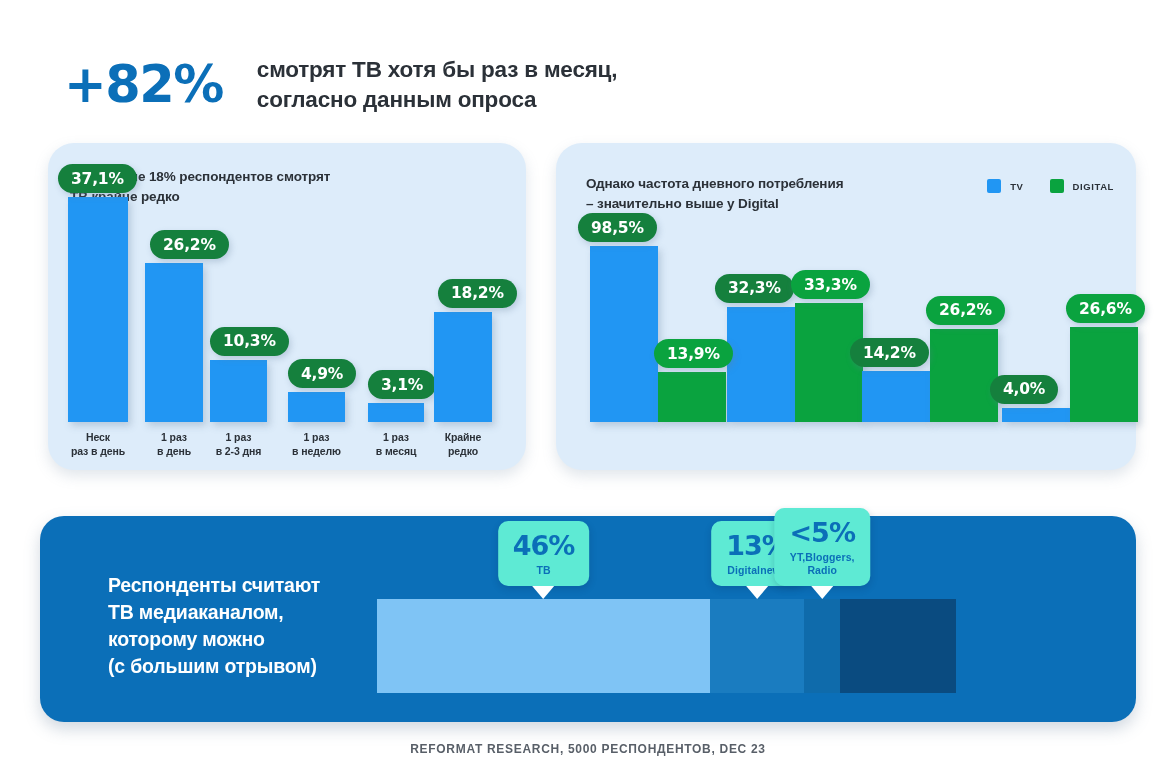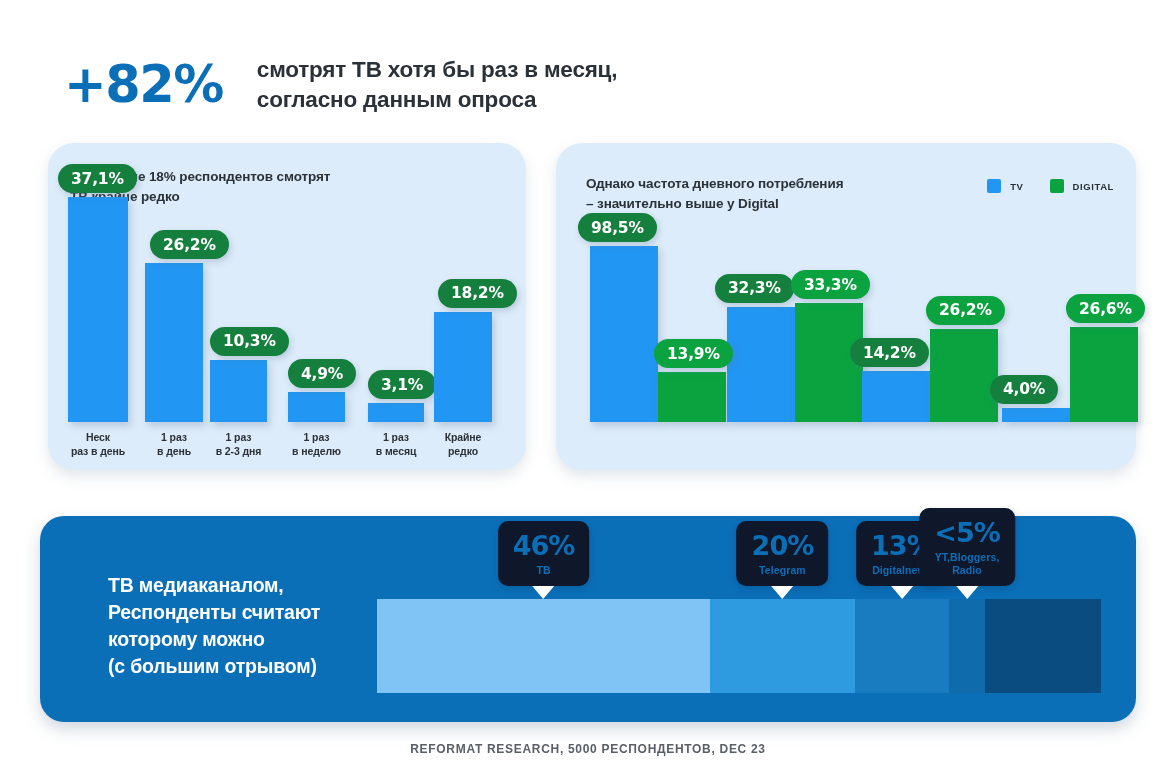--- a/index.html
+++ b/index.html
@@ -96,21 +96,21 @@
   .bottom-text div { white-space: nowrap; }
 
   #stackbar {
     position: absolute; left: 337px; top: 83px; width: 724px; height: 94px;
     display: flex;
   }
   .seg { height: 94px; position: relative; }
 
   .callout {
     position: absolute; bottom: 100%;
-    background: #0f172a; border-radius: 10px;
+    background: #5eead4; border-radius: 10px;
     padding: 11px 15px 9px 15px;
     display: flex; flex-direction: column; align-items: center;
     box-shadow: 0 3px 7px rgba(0,40,80,0.18);
     white-space: nowrap;
   }
   .callout:after {
     content: ""; position: absolute; top: 100%; left: 50%;
     transform: translateX(-50%);
     border-left: 11px solid transparent;
     border-right: 11px solid transparent;
@@ -223,42 +223,34 @@
         <div class="pill digital" style="left: 370px; bottom: 145.344px; z-index: 5;">26,2%</div>
         <div class="bar tv" style="left: 446px; width: 68px; height: 14.251px; bottom: 48px;"></div>
         <div class="pill tv" style="left: 434px; bottom: 66.251px; z-index: 5;">4,0%</div>
         <div class="bar digital" style="left: 514px; width: 68px; height: 94.7692px; bottom: 48px;"></div>
         <div class="pill digital" style="left: 510px; bottom: 146.769px; z-index: 5;">26,6%</div>
       </div>
   </div>
 
   <div id="panel-bottom">
     <div class="bottom-text">
+      <div>Респонденты считают</div>
       <div>ТВ медиаканалом,</div>
-      <div>Респонденты считают</div>
       <div>которому можно</div>
       <div>(с большим отрывом)</div>
     </div>
     <div id="stackbar">
         <div class="seg" style="width: 333.04px; background: rgb(127, 196, 245);">
           <div class="callout" style="left: 50%; transform: translateX(-50%); margin-bottom: 13px;">
             <div class="callout-value">46%</div>
             <div class="callout-label">
               <div>ТВ</div>
             </div>
           </div>
         </div>
-        <div class="seg" style="width: 144.8px; background: rgb(46, 155, 224);">
-          <div class="callout" style="left: 50%; transform: translateX(-50%); margin-bottom: 13px;">
-            <div class="callout-value">20%</div>
-            <div class="callout-label">
-              <div>Telegram</div>
-            </div>
-          </div>
-        </div>
         <div class="seg" style="width: 94.12px; background: rgb(26, 124, 192);">
           <div class="callout" style="left: 50%; transform: translateX(-50%); margin-bottom: 13px;">
             <div class="callout-value">13%</div>
             <div class="callout-label">
               <div>Digitalnews</div>
             </div>
           </div>
         </div>
         <div class="seg" style="width: 36.2px; background: rgb(15, 107, 171);">
           <div class="callout" style="left: 50%; transform: translateX(-50%); margin-bottom: 13px;">

